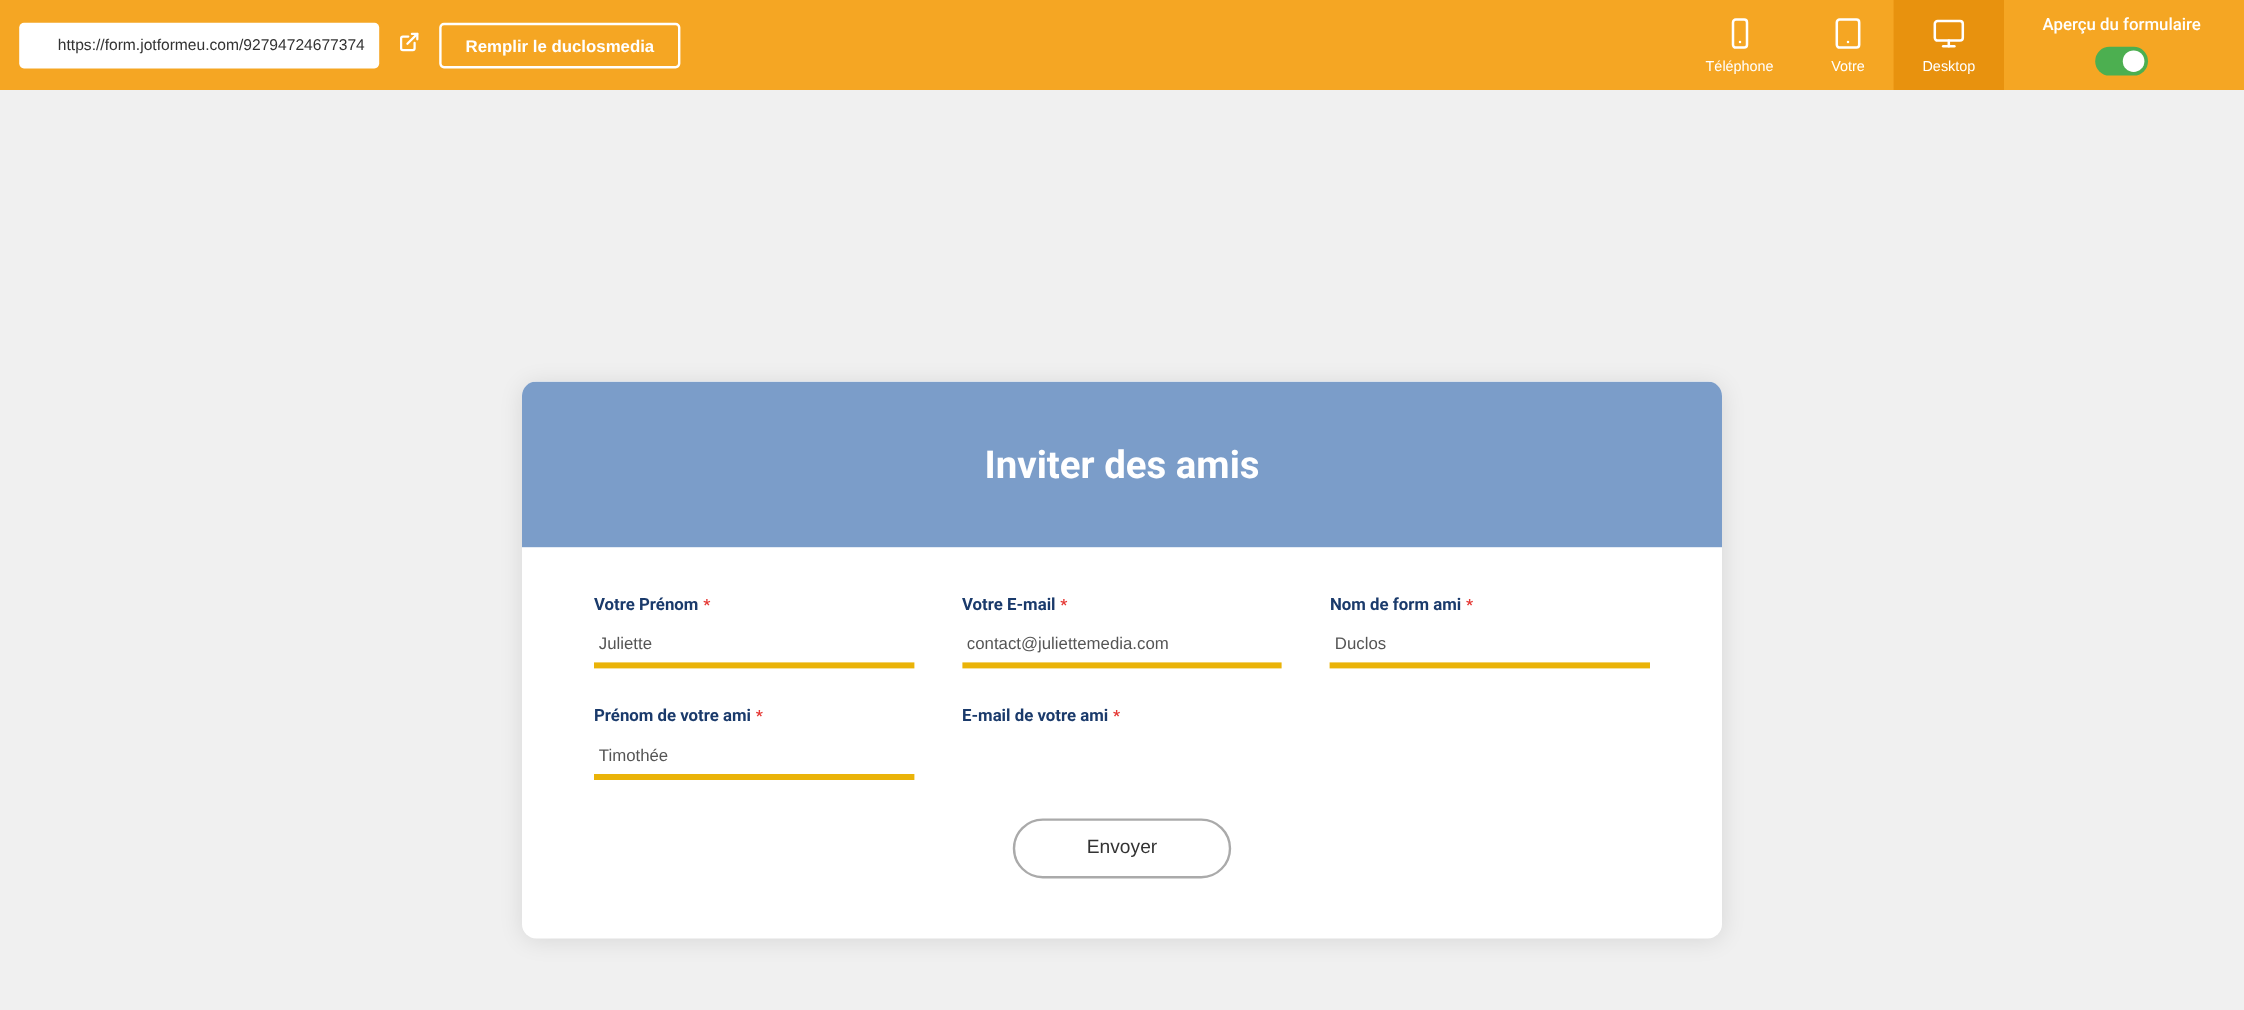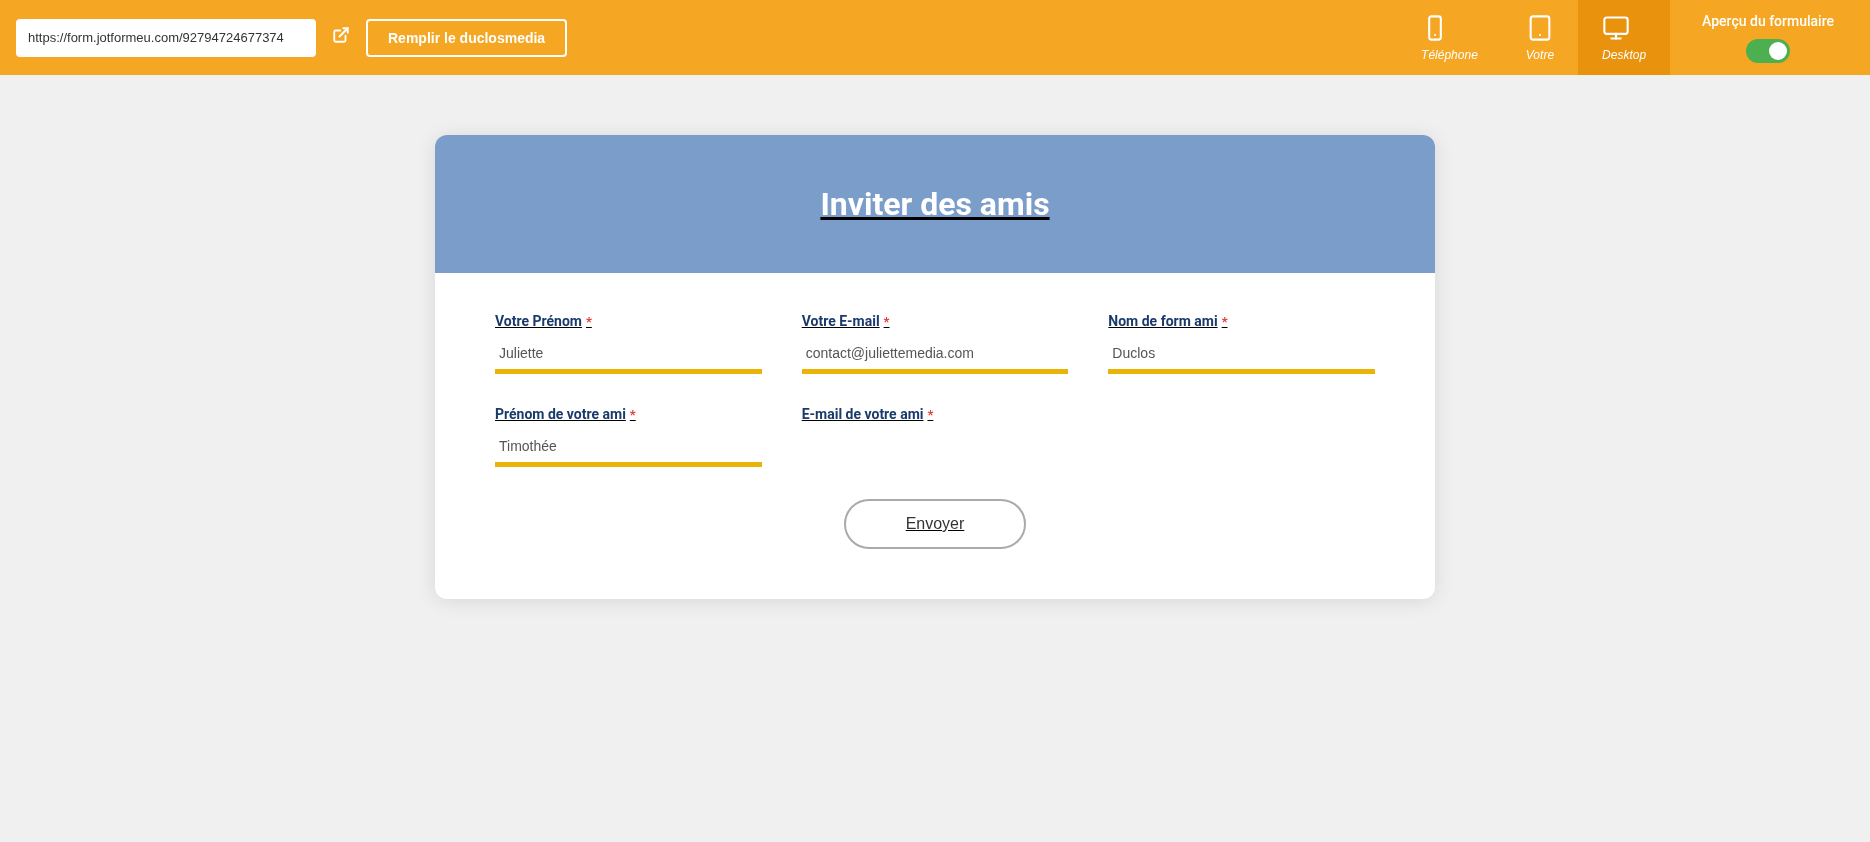--- a/index.html
+++ b/index.html
@@ -21,20 +21,21 @@
     .url-box {
       background: white;
       border-radius: 4px;
       padding: 8px 12px;
       font-size: 13px;
       color: #333;
       flex: 0 0 300px;
       border: none;
       outline: none;
       height: 38px;
+      text-align: right;
     }
     .open-icon-btn {
       background: transparent;
       border: none;
       cursor: pointer;
       color: white;
       font-size: 18px;
       padding: 4px;
     }
     .fill-btn {
@@ -50,30 +51,29 @@
     }
     .spacer { flex: 1; }
     .device-tabs {
       display: flex;
       align-items: stretch;
       height: 75px;
     }
     .device-tab {
       display: flex;
       flex-direction: column;
-      align-items: flex-start;
+      align-items: center;
       justify-content: center;
       padding: 0 24px;
       cursor: pointer;
       color: white;
       font-size: 12px;
       gap: 6px;
       border: none;
       background: transparent;
-      font-style: italic;
     }
     .device-tab.active {
       background: #E8920E;
     }
     .device-tab svg {
       width: 28px;
       height: 28px;
     }
     .preview-section {
       display: flex;
@@ -101,25 +101,24 @@
       width: 18px;
       height: 18px;
       background: white;
       border-radius: 50%;
     }
 
     
     .main-content {
       display: flex;
       justify-content: center;
-      align-items: flex-start;
+      align-items: flex-end;
       padding: 60px 20px;
       min-height: calc(842px - 75px);
       background: #f0f0f0;
-      text-decoration: underline;
     }
 
     .form-card {
       background: white;
       border-radius: 12px;
       width: 1000px;
       max-width: 100%;
       box-shadow: 0 2px 20px rgba(0,0,0,0.1);
       overflow: hidden;
     }

